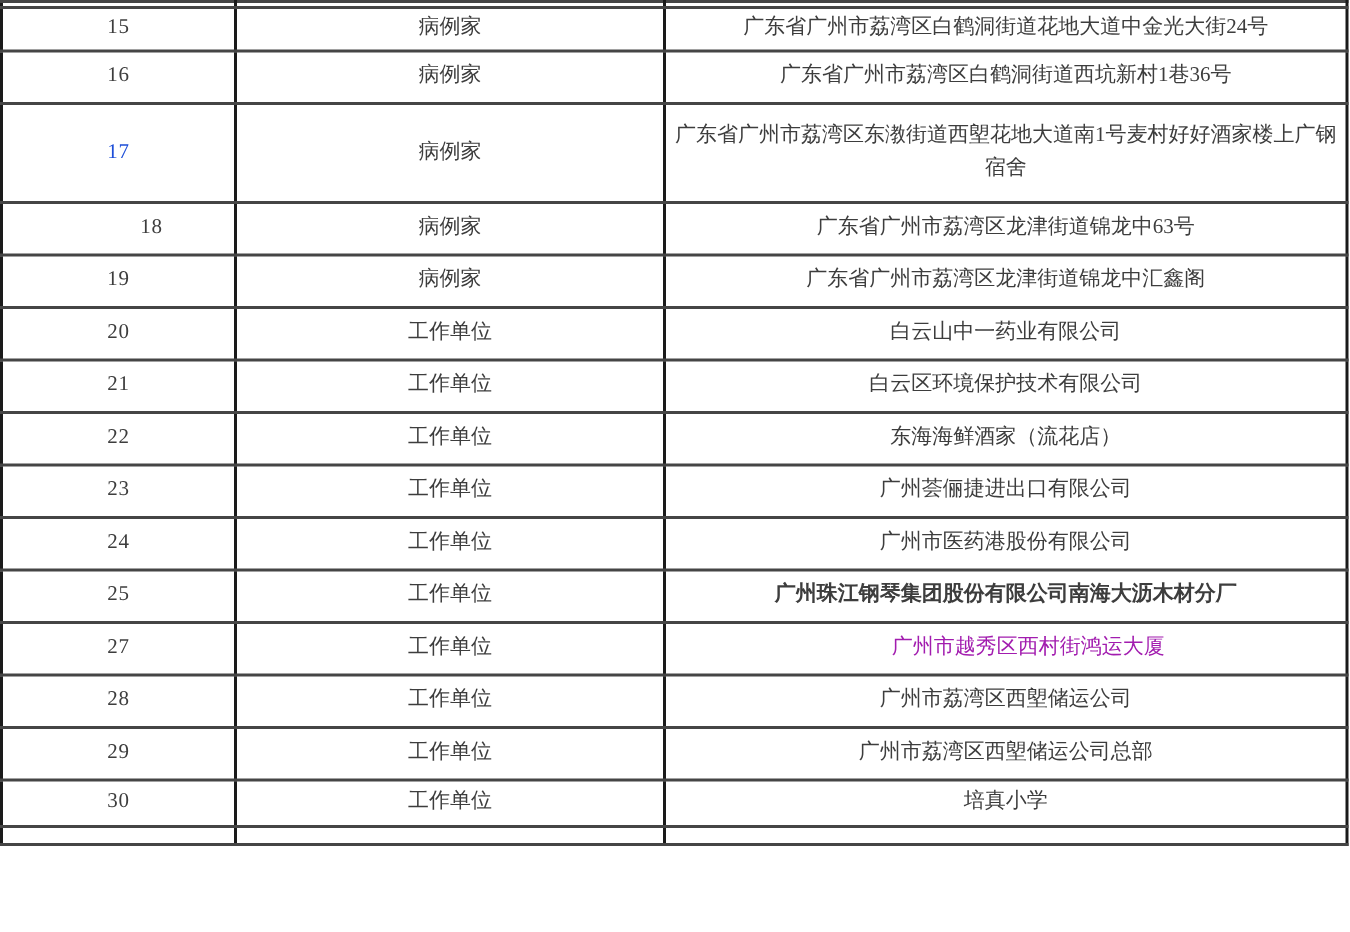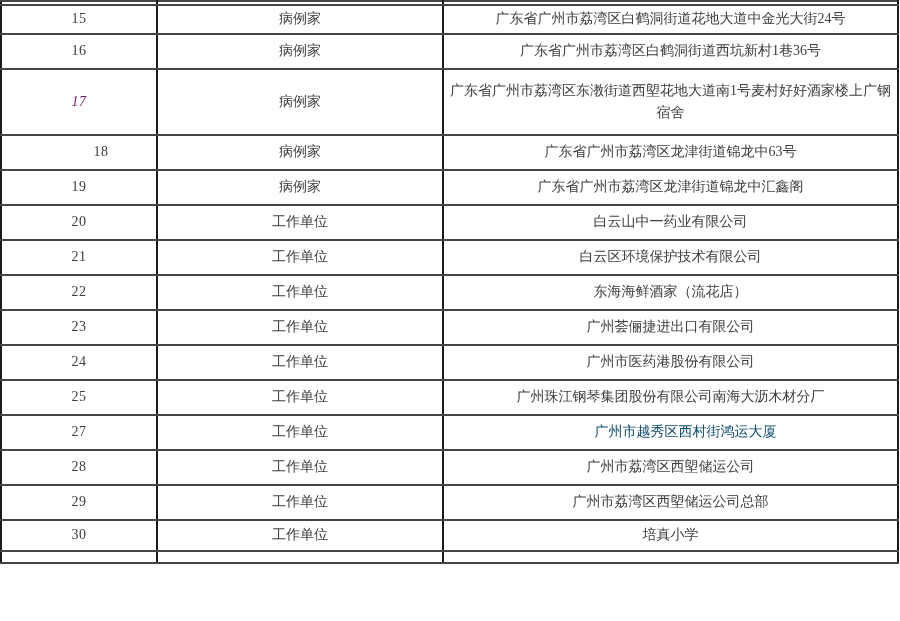--- a/index.html
+++ b/index.html
@@ -55,21 +55,21 @@
           <td class="row-number-cell" style="border-color: rgb(69, 69, 69) rgb(26, 26, 26); color: rgb(61, 61, 61);">15</td>
           <td class="category-cell" style="border-color: rgb(69, 69, 69) rgb(26, 26, 26); color: rgb(61, 61, 61);">病例家</td>
           <td class="detail-cell" style="border-color: rgb(69, 69, 69) rgb(26, 26, 26); color: rgb(61, 61, 61);">广东省广州市荔湾区白鹤洞街道花地大道中金光大街24号</td>
         </tr>
         <tr style="height: 35px;">
           <td class="row-number-cell" style="border-color: rgb(69, 69, 69) rgb(26, 26, 26); color: rgb(61, 61, 61);">16</td>
           <td class="category-cell" style="border-color: rgb(69, 69, 69) rgb(26, 26, 26); color: rgb(61, 61, 61);">病例家</td>
           <td class="detail-cell" style="border-color: rgb(69, 69, 69) rgb(26, 26, 26); color: rgb(61, 61, 61);">广东省广州市荔湾区白鹤洞街道西坑新村1巷36号</td>
         </tr>
         <tr style="height: 66px;">
-          <td class="row-number-cell" style="border-color: rgb(69, 69, 69) rgb(26, 26, 26); color: #701a75; font-style: italic;">17</td>
+          <td class="row-number-cell" style="border-color: rgb(69, 69, 69) rgb(26, 26, 26); color: #1d4ed8;">17</td>
           <td class="category-cell" style="border-color: rgb(69, 69, 69) rgb(26, 26, 26); color: rgb(61, 61, 61);">病例家</td>
           <td class="detail-cell" style="border-color: rgb(69, 69, 69) rgb(26, 26, 26); color: rgb(61, 61, 61);">广东省广州市荔湾区东漖街道西塱花地大道南1号麦村好好酒家楼上广钢宿舍</td>
         </tr>
         <tr style="height: 35px;">
           <td class="row-number-cell" style="border-color: rgb(69, 69, 69) rgb(26, 26, 26); color: rgb(61, 61, 61); padding-left: 44px;">18</td>
           <td class="category-cell" style="border-color: rgb(69, 69, 69) rgb(26, 26, 26); color: rgb(61, 61, 61);">病例家</td>
           <td class="detail-cell" style="border-color: rgb(69, 69, 69) rgb(26, 26, 26); color: rgb(61, 61, 61);">广东省广州市荔湾区龙津街道锦龙中63号</td>
         </tr>
         <tr style="height: 35px;">
           <td class="row-number-cell" style="border-color: rgb(69, 69, 69) rgb(26, 26, 26); color: rgb(61, 61, 61);">19</td>
@@ -97,26 +97,26 @@
           <td class="detail-cell" style="border-color: rgb(69, 69, 69) rgb(26, 26, 26); color: rgb(61, 61, 61);">广州荟俪捷进出口有限公司</td>
         </tr>
         <tr style="height: 35px;">
           <td class="row-number-cell" style="border-color: rgb(69, 69, 69) rgb(26, 26, 26); color: rgb(61, 61, 61);">24</td>
           <td class="category-cell" style="border-color: rgb(69, 69, 69) rgb(26, 26, 26); color: rgb(61, 61, 61);">工作单位</td>
           <td class="detail-cell" style="border-color: rgb(69, 69, 69) rgb(26, 26, 26); color: rgb(61, 61, 61);">广州市医药港股份有限公司</td>
         </tr>
         <tr style="height: 35px;">
           <td class="row-number-cell" style="border-color: rgb(69, 69, 69) rgb(26, 26, 26); color: rgb(61, 61, 61);">25</td>
           <td class="category-cell" style="border-color: rgb(69, 69, 69) rgb(26, 26, 26); color: rgb(61, 61, 61);">工作单位</td>
-          <td class="detail-cell" style="border-color: rgb(69, 69, 69) rgb(26, 26, 26); color: rgb(61, 61, 61);">广州珠江钢琴集团股份有限公司南海大沥木材分厂</td>
+          <td class="detail-cell" style="border-color: rgb(69, 69, 69) rgb(26, 26, 26); color: rgb(61, 61, 61); font-weight: bold;">广州珠江钢琴集团股份有限公司南海大沥木材分厂</td>
         </tr>
         <tr style="height: 35px;">
           <td class="row-number-cell" style="border-color: rgb(69, 69, 69) rgb(26, 26, 26); color: rgb(61, 61, 61);">27</td>
           <td class="category-cell" style="border-color: rgb(69, 69, 69) rgb(26, 26, 26); color: rgb(61, 61, 61);">工作单位</td>
-          <td class="detail-cell" style="border-color: rgb(69, 69, 69) rgb(26, 26, 26); color: #0c4a6e; padding-left: 30px;">广州市越秀区西村街鸿运大厦</td>
+          <td class="detail-cell" style="border-color: rgb(69, 69, 69) rgb(26, 26, 26); color: #a21caf; padding-left: 30px;">广州市越秀区西村街鸿运大厦</td>
         </tr>
         <tr style="height: 35px;">
           <td class="row-number-cell" style="border-color: rgb(69, 69, 69) rgb(26, 26, 26); color: rgb(61, 61, 61);">28</td>
           <td class="category-cell" style="border-color: rgb(69, 69, 69) rgb(26, 26, 26); color: rgb(61, 61, 61);">工作单位</td>
           <td class="detail-cell" style="border-color: rgb(69, 69, 69) rgb(26, 26, 26); color: rgb(61, 61, 61);">广州市荔湾区西塱储运公司</td>
         </tr>
         <tr style="height: 35px;">
           <td class="row-number-cell" style="border-color: rgb(69, 69, 69) rgb(26, 26, 26); color: rgb(61, 61, 61);">29</td>
           <td class="category-cell" style="border-color: rgb(69, 69, 69) rgb(26, 26, 26); color: rgb(61, 61, 61);">工作单位</td>
           <td class="detail-cell" style="border-color: rgb(69, 69, 69) rgb(26, 26, 26); color: rgb(61, 61, 61);">广州市荔湾区西塱储运公司总部</td>

